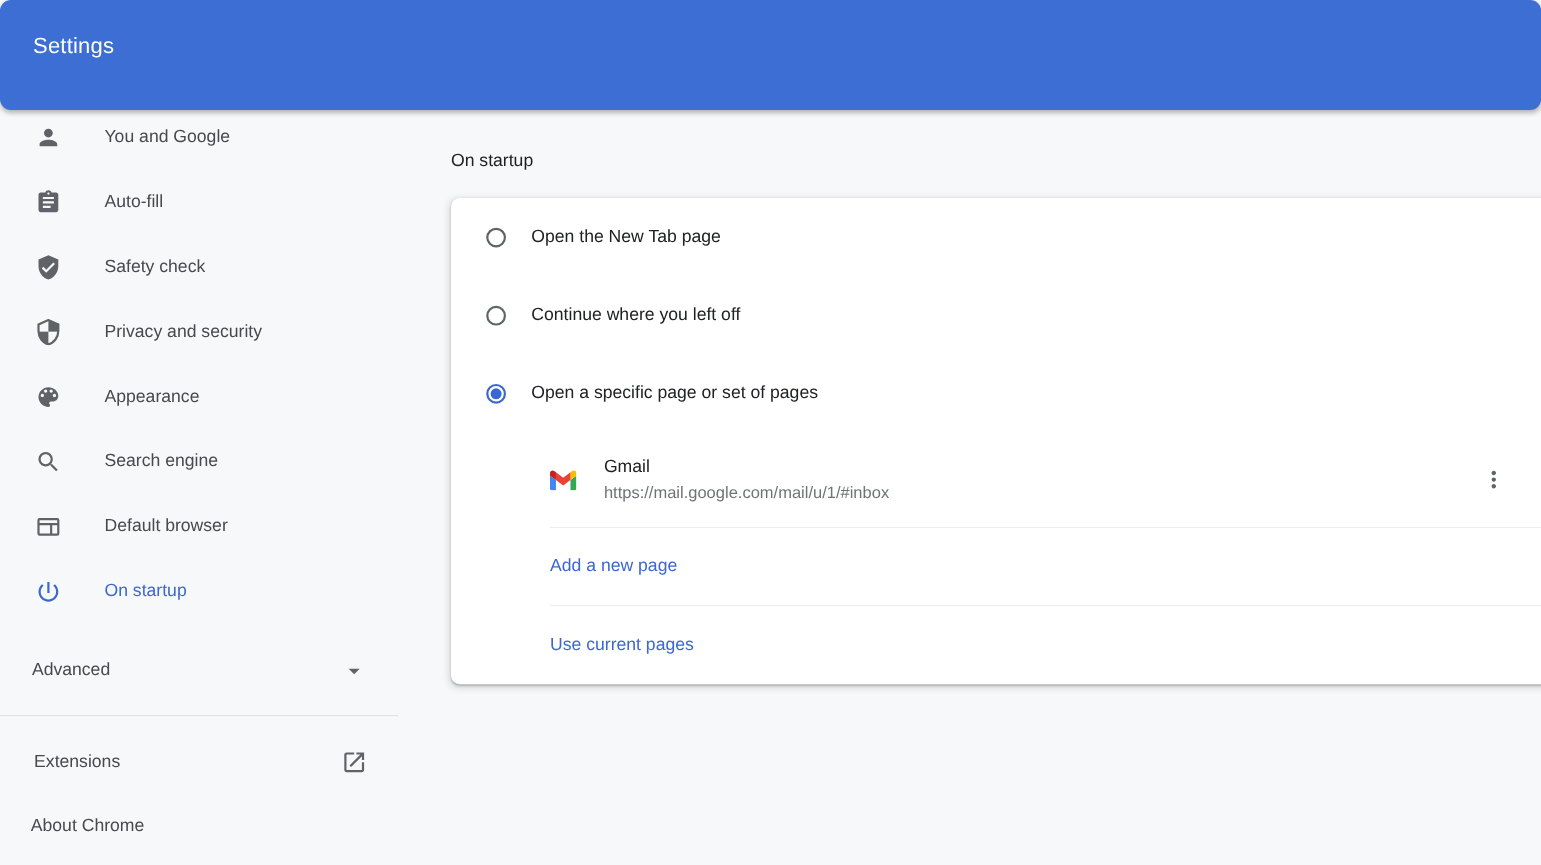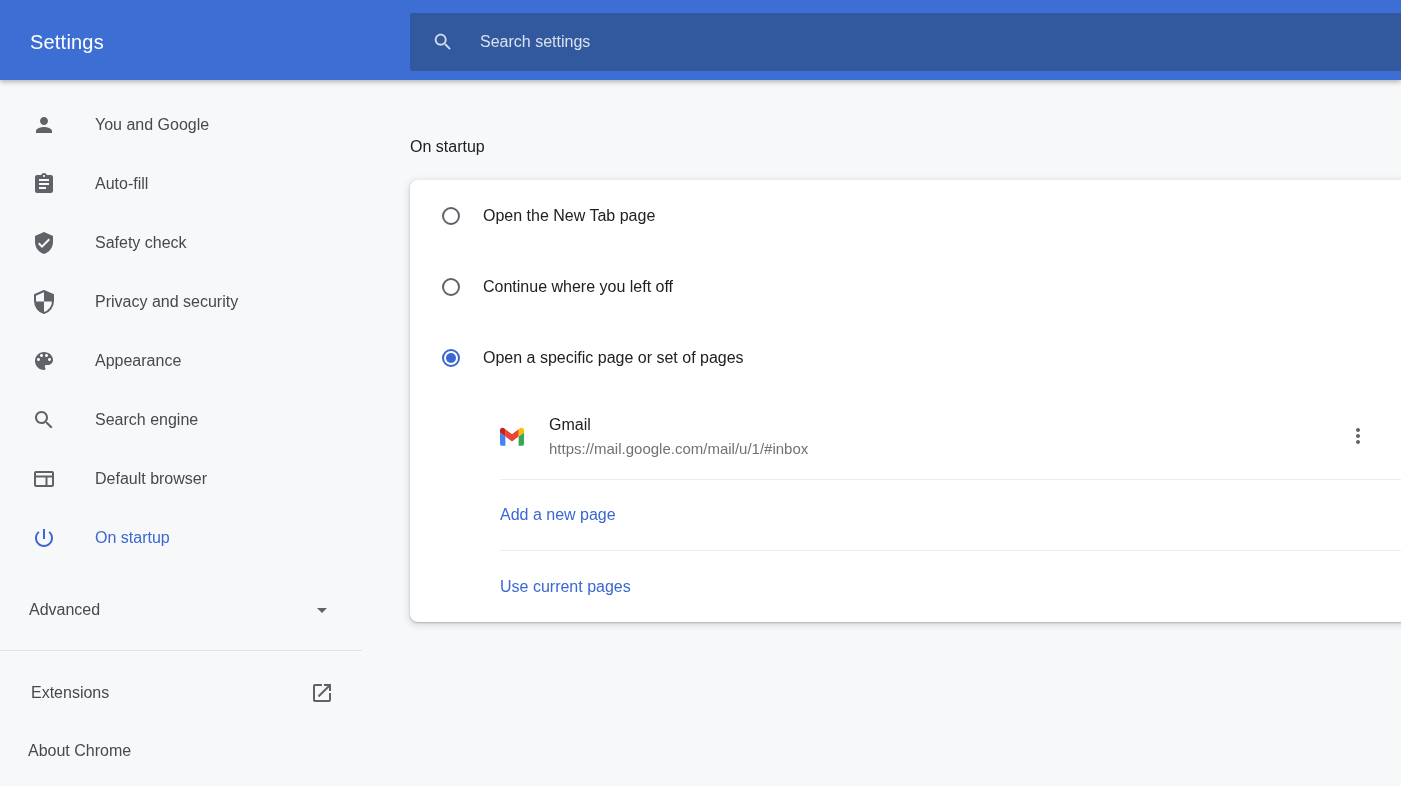--- a/index.html
+++ b/index.html
@@ -9,22 +9,22 @@
   }
   *{box-sizing:border-box;}
   html,body{margin:0;padding:0;}
   body{
     width:1401px;height:786px;position:relative;overflow:hidden;
     background:var(--page-bg);
     font-family:"Liberation Sans", sans-serif;
     -webkit-font-smoothing:antialiased;
   }
   
-  .header{position:absolute;top:0;left:0;right:0;height:80px;background:var(--header-bg);
-    box-shadow:0 2px 5px rgba(0,0,0,.28);z-index:10;}
+  .header{position:absolute;top:0;left:0;right:0;height:100px;background:var(--header-bg);
+    box-shadow:0 2px 5px rgba(0,0,0,.28);z-index:10;border-radius:10px;}
   .header-title{position:absolute;left:30px;top:0;height:84px;line-height:84px;
     color:#fff;font-size:20px;font-weight:500;letter-spacing:.2px;}
   .search-box{position:absolute;left:410px;right:0;top:13px;height:58px;
     background:var(--search-box-bg);border-radius:2px 0 0 2px;
     display:flex;align-items:center;padding-left:22px;}
   .search-box svg{width:22px;height:22px;flex:none;color:rgba(255,255,255,.78);}
   .search-input{background:transparent;border:none;outline:none;color:#fff;
     font-size:16px;font-family:inherit;margin-left:24px;width:70%;}
   .search-input::placeholder{color:rgba(255,255,255,.82);}
   
@@ -71,26 +71,20 @@
   .card-divider{border-top:1px solid #ebedf0;margin-left:90px;}
   .link-row{height:70px;display:flex;align-items:center;padding-left:90px;}
   .link-row.last{height:71px;}
   .text-link{color:var(--accent);font-size:16px;font-weight:500;text-decoration:none;cursor:pointer;}
 </style>
 </head>
 <body>
 
 <header class="header">
   <div class="header-title">Settings</div>
-  <div class="search-box">
-    <svg viewBox="0 0 24 24" fill="currentColor">
-        <path d="M15.5 14h-.79l-.28-.27C15.41 12.59 16 11.11 16 9.5 16 5.91 13.09 3 9.5 3S3 5.91 3 9.5 5.91 16 9.5 16c1.61 0 3.09-.59 4.23-1.57l.27.28v.79l5 4.99L20.49 19l-4.99-5zm-6 0C7.01 14 5 11.99 5 9.5S7.01 5 9.5 5 14 7.01 14 9.5 11.99 14 9.5 14z"></path>
-      </svg>
-    <input class="search-input" type="text" placeholder="Search settings" style="">
-  </div>
 </header>
 
 <nav class="sidebar">
 
   <div class="nav-item">
     <span class="nav-icon">
       <svg viewBox="0 0 24 24" fill="currentColor">
           <path d="M12 12c2.21 0 4-1.79 4-4s-1.79-4-4-4-4 1.79-4 4 1.79 4 4 4zm0 2c-2.67 0-8 1.34-8 4v2h16v-2c0-2.66-5.33-4-8-4z"></path>
         </svg>
     </span>

